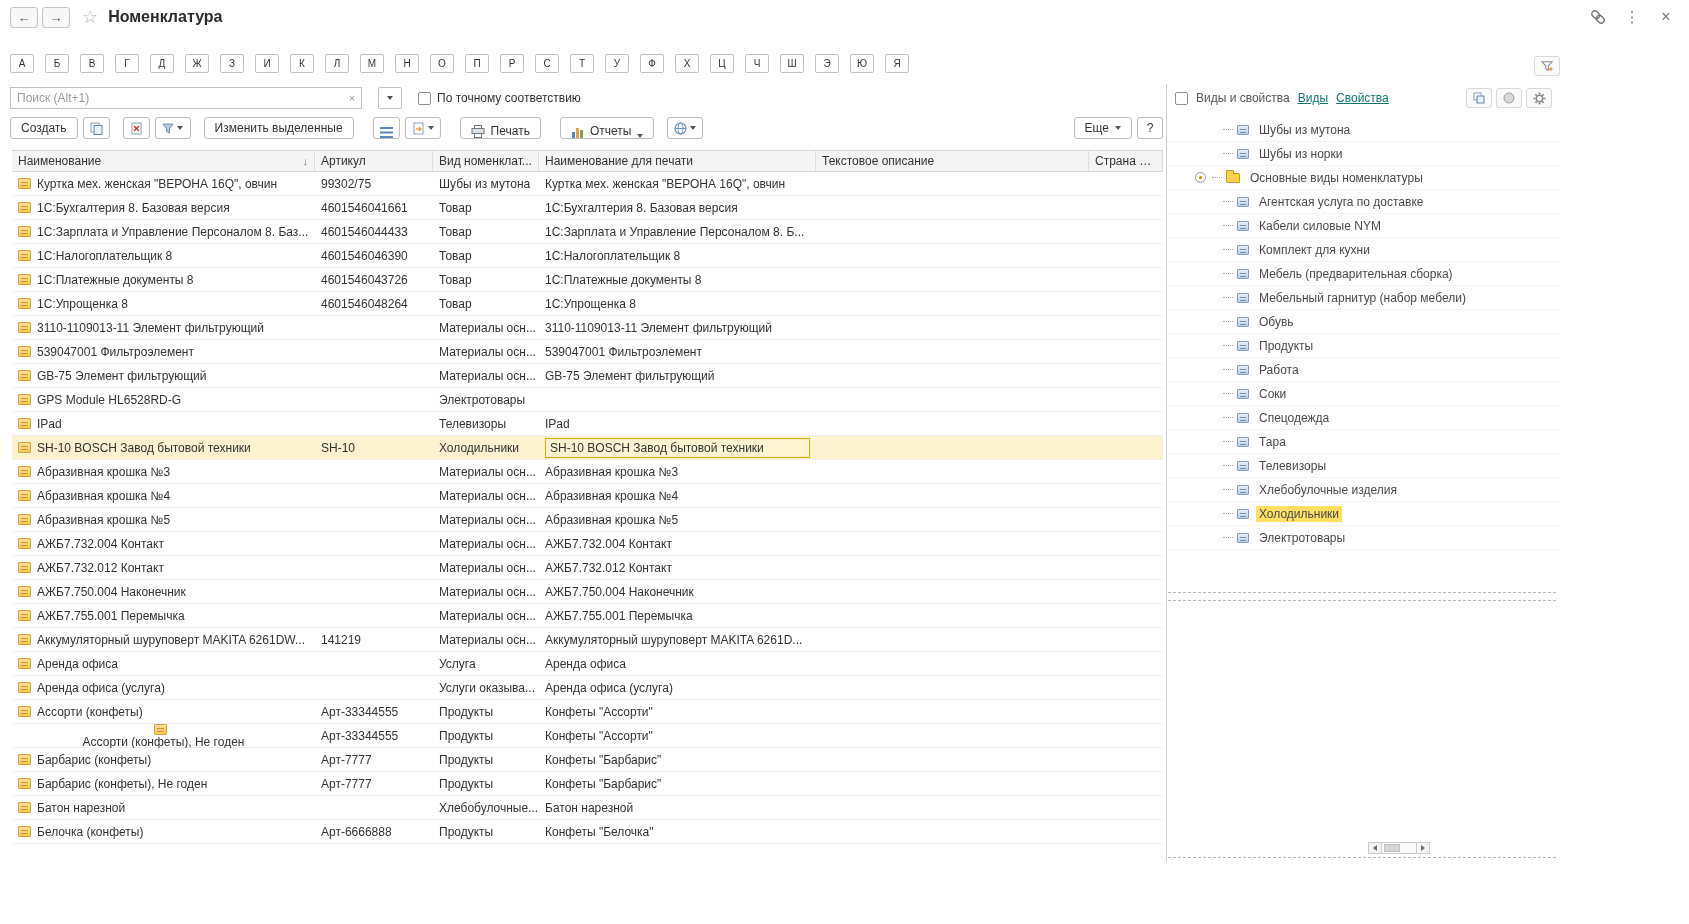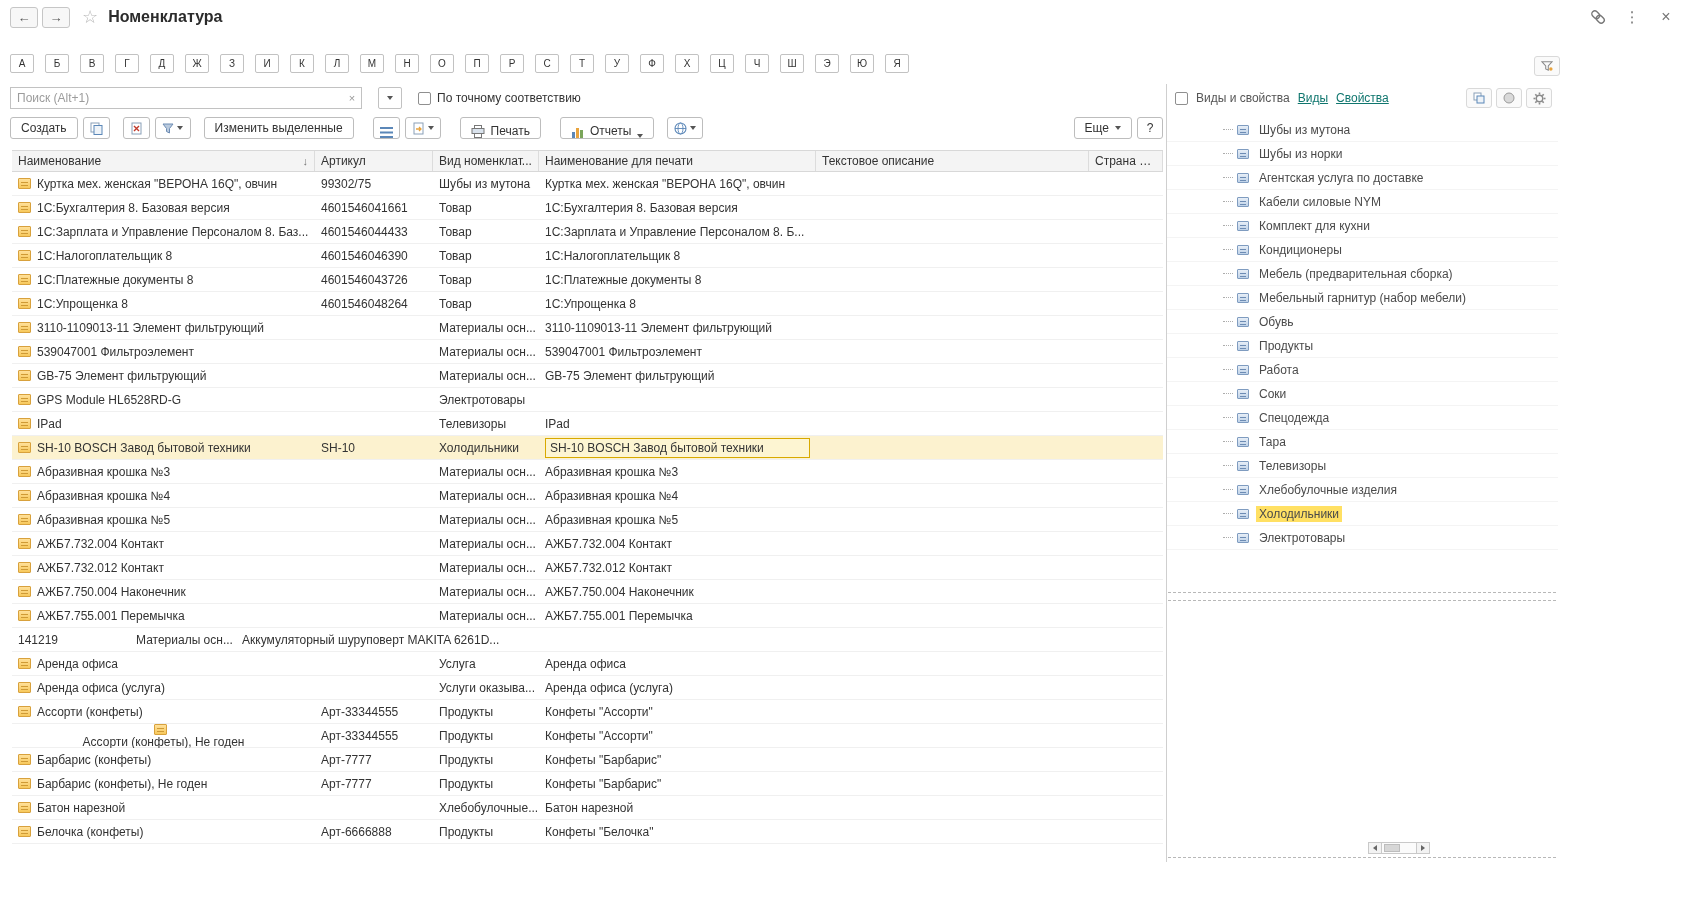--- a/index.html
+++ b/index.html
@@ -485,20 +485,24 @@
           <span class="nicon"></span>
           <span>АЖБ7.755.001 Перемычка</span>
         </div>
         <div class="td" style="width: 118px;"></div>
         <div class="td" style="width: 106px;">Материалы осн...</div>
         <div class="td" style="width: 277px;">АЖБ7.755.001 Перемычка</div>
         <div class="td" style="width: 273px;"></div>
         <div class="td" style="width: 74px;"></div>
       </div>
       <div class="tr">
+        <div class="td" style="width: 303px;">
+          <span class="nicon"></span>
+          <span>Аккумуляторный шуруповерт MAKITA 6261DW...</span>
+        </div>
         <div class="td" style="width: 118px;">141219</div>
         <div class="td" style="width: 106px;">Материалы осн...</div>
         <div class="td" style="width: 277px;">Аккумуляторный шуруповерт MAKITA 6261D...</div>
         <div class="td" style="width: 273px;"></div>
         <div class="td" style="width: 74px;"></div>
       </div>
       <div class="tr">
         <div class="td" style="width: 303px;">
           <span class="nicon"></span>
           <span>Аренда офиса</span>
@@ -628,39 +632,40 @@
       <div class="tnode">
         <span class="stub"></span>
         <span class="leaf-icon"></span>
         <span class="tlabel">Шубы из мутона</span>
       </div>
       <div class="tnode">
         <span class="stub"></span>
         <span class="leaf-icon"></span>
         <span class="tlabel">Шубы из норки</span>
       </div>
+      <div class="tnode tfolder">
+        <span class="texp"></span>
+        <span class="stub"></span>
+        <span class="folder-icon"></span>
+        <span class="tlabel">Основные виды номенклатуры</span>
+      </div>
       <div class="tnode">
         <span class="stub"></span>
         <span class="leaf-icon"></span>
         <span class="tlabel">Агентская услуга по доставке</span>
       </div>
       <div class="tnode">
         <span class="stub"></span>
         <span class="leaf-icon"></span>
         <span class="tlabel">Кабели силовые NYM</span>
       </div>
       <div class="tnode">
         <span class="stub"></span>
         <span class="leaf-icon"></span>
         <span class="tlabel">Комплект для кухни</span>
-      </div>
-      <div class="tnode">
-        <span class="stub"></span>
-        <span class="leaf-icon"></span>
-        <span class="tlabel">Кондиционеры</span>
       </div>
       <div class="tnode">
         <span class="stub"></span>
         <span class="leaf-icon"></span>
         <span class="tlabel">Мебель (предварительная сборка)</span>
       </div>
       <div class="tnode">
         <span class="stub"></span>
         <span class="leaf-icon"></span>
         <span class="tlabel">Мебельный гарнитур (набор мебели)</span>

